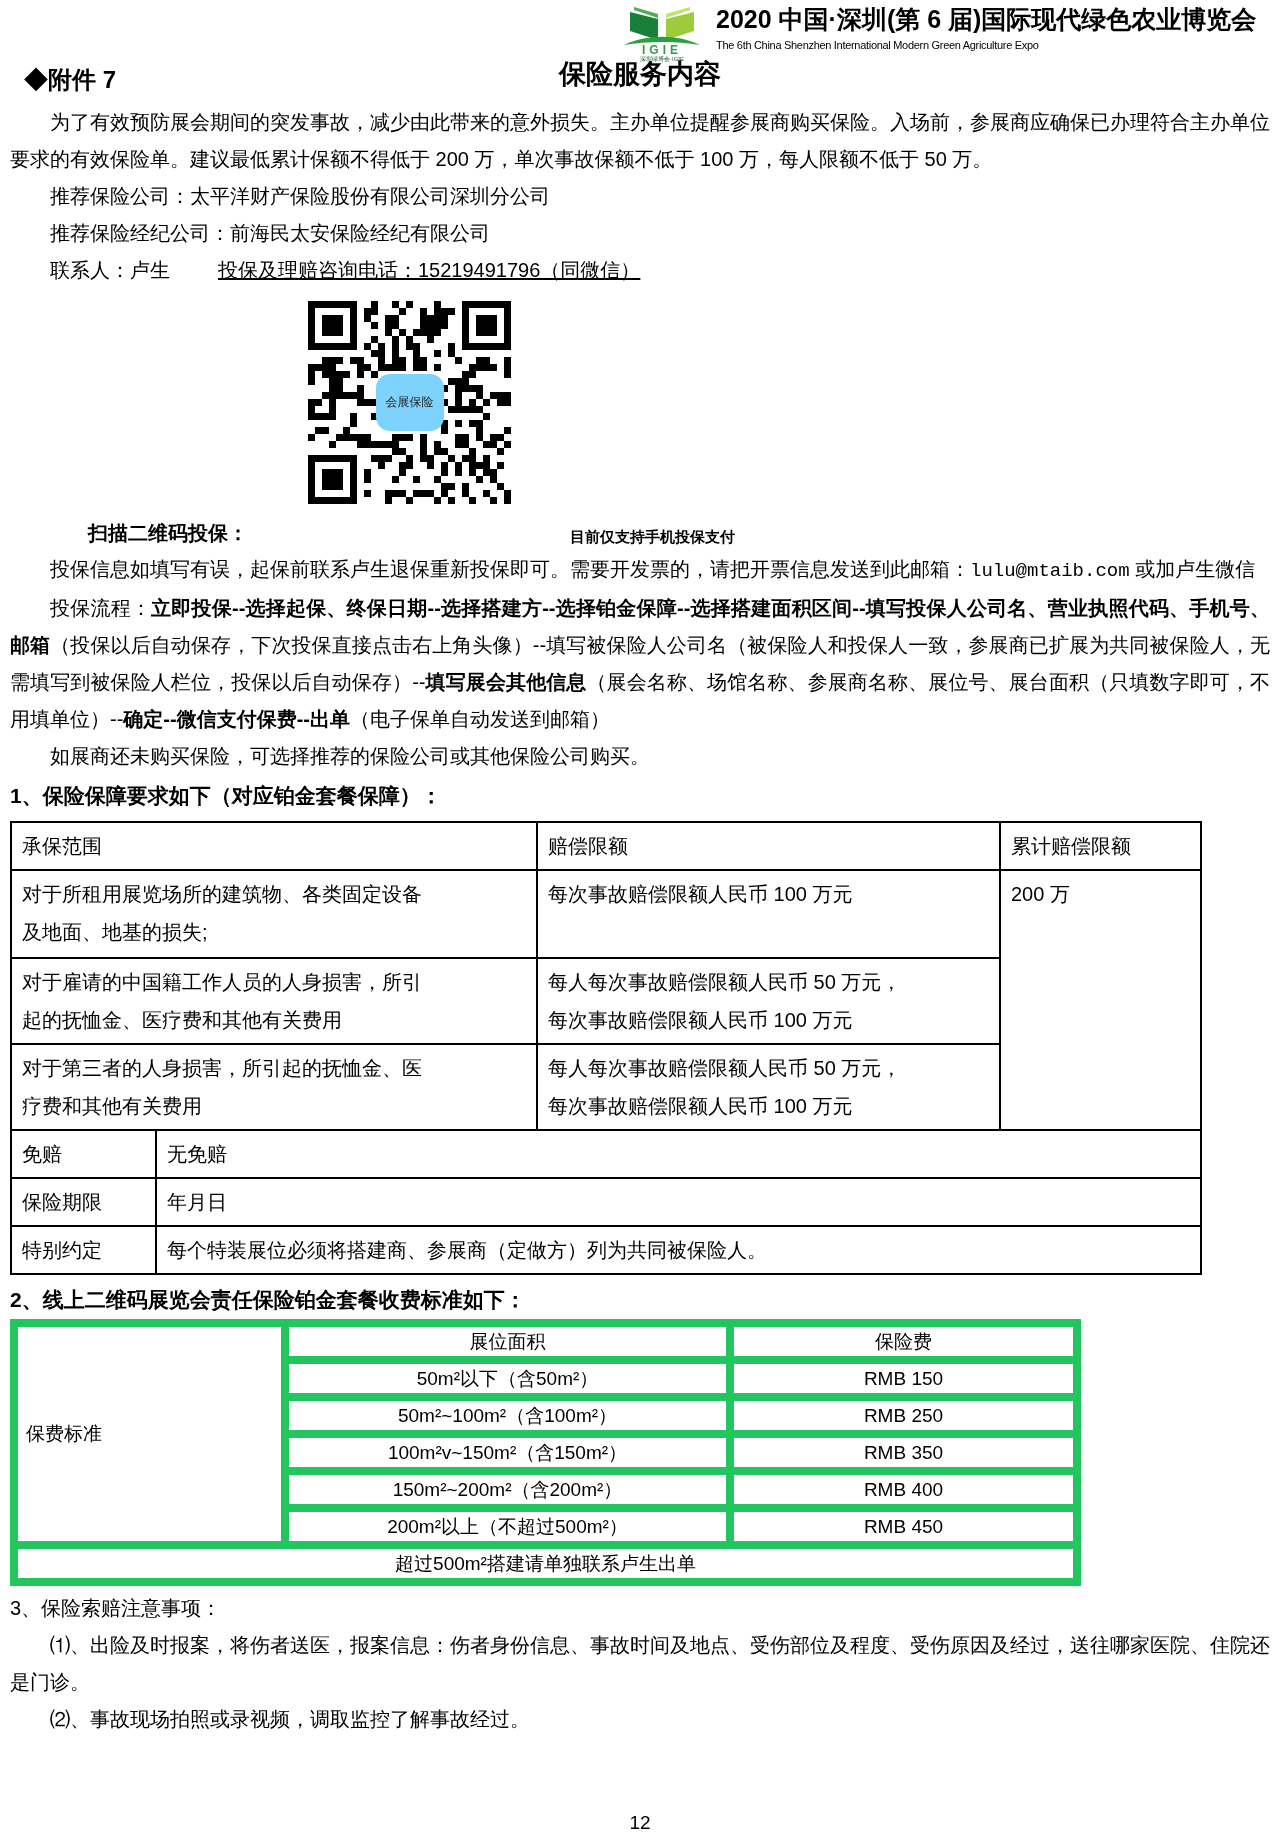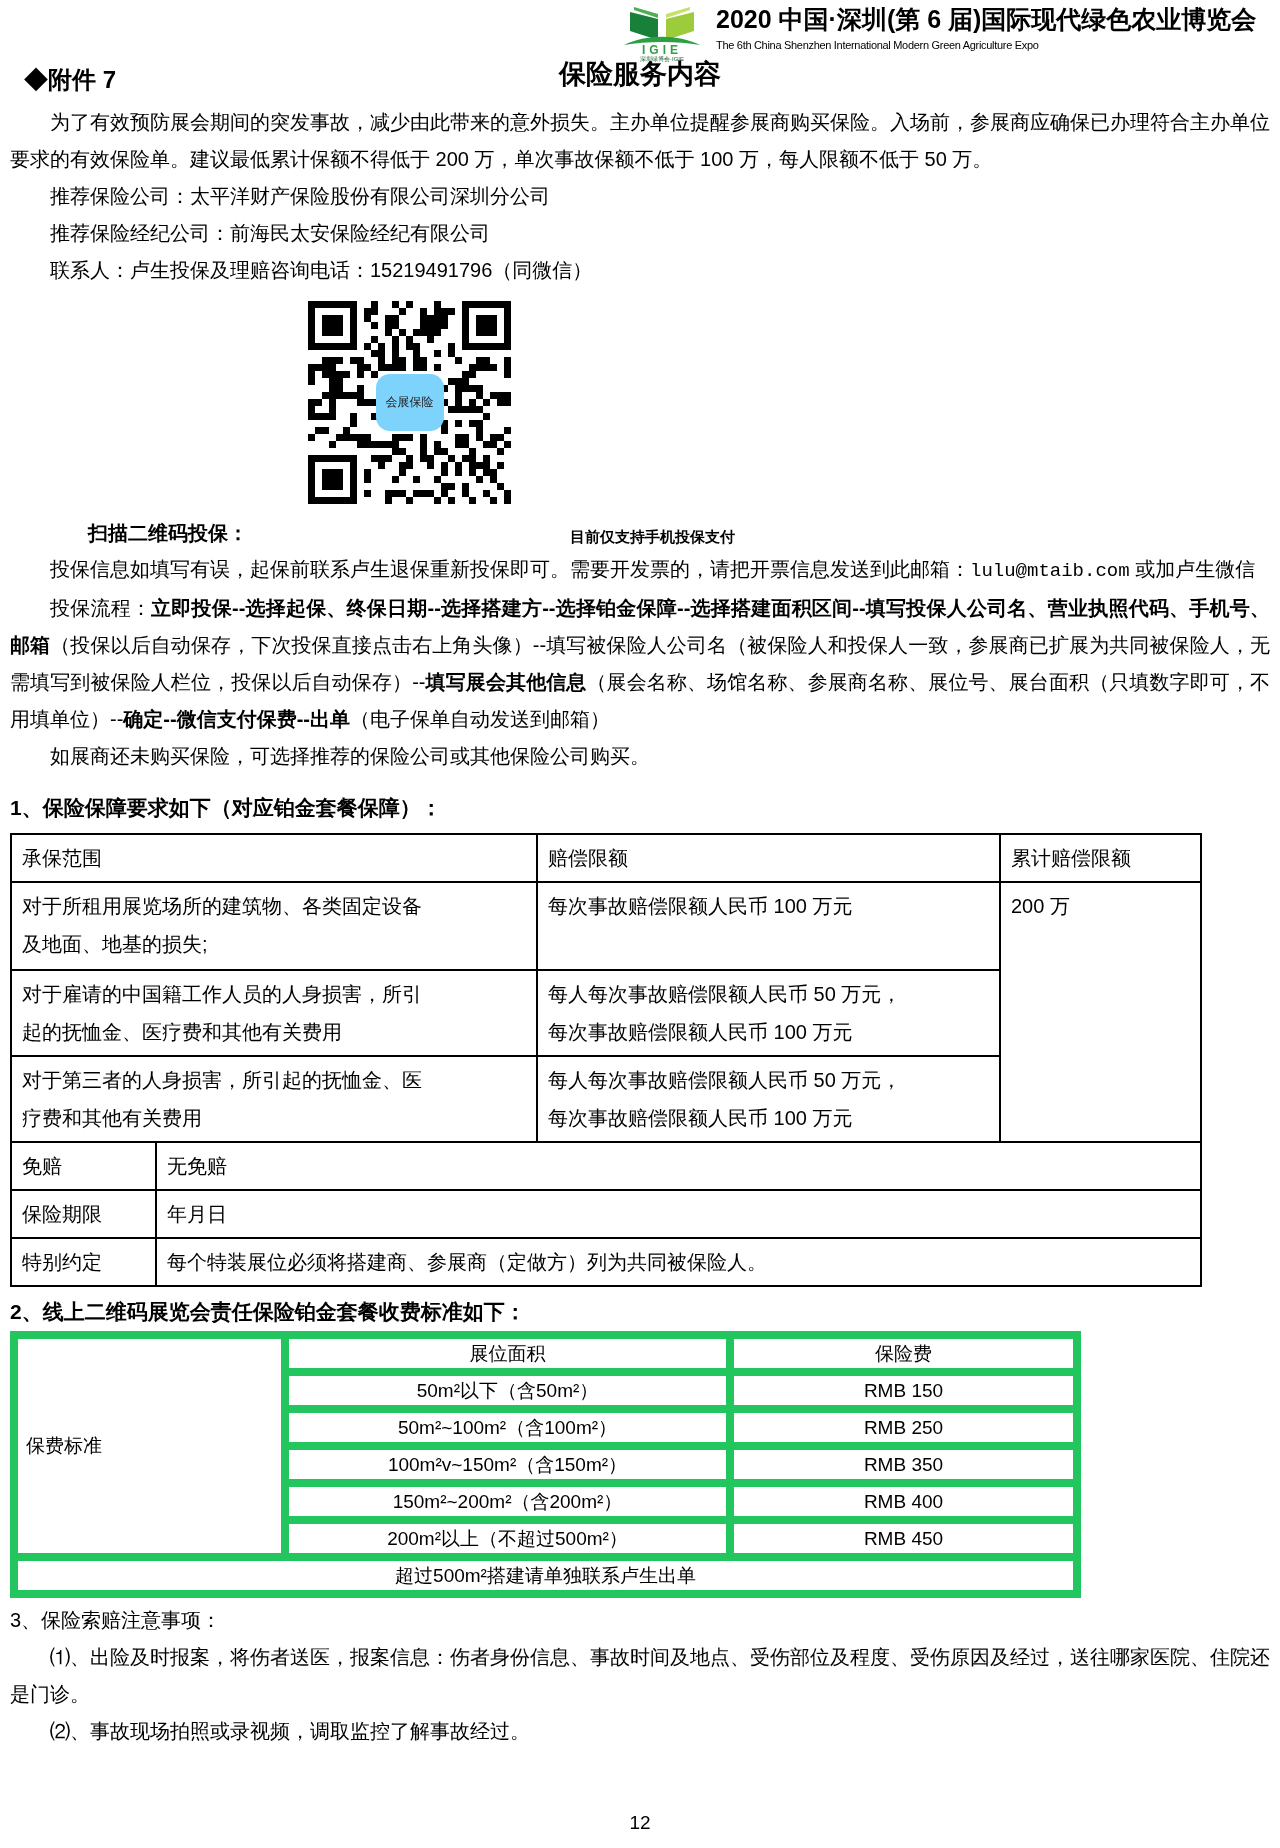--- a/index.html
+++ b/index.html
@@ -14,31 +14,31 @@
   .title-en{font-size:11px;line-height:22px;letter-spacing:-0.3px;white-space:nowrap;}
   
   .attach-row{position:relative;padding-top:56px;height:40px;}
   .attach-label{position:absolute;left:14px;bottom:0;font-size:24px;font-weight:bold;}
   .page-title{text-align:center;font-size:27px;font-weight:bold;line-height:36px;}
   
   p{margin:0;font-size:20px;line-height:37px;text-align:justify;}
   .indent{text-indent:2em;}
   .b{font-weight:bold;}
   .mono{font-family:"Liberation Mono",monospace;font-size:19px;}
-  .gap-left{}
+  .gap-left{margin-left:48px;text-decoration:underline;}
   
   .qr-section{position:relative;height:262px;}
   .qr-code{position:absolute;left:298px;top:12px;width:203px;height:203px;}
   .qr-center-label{position:absolute;left:298px;top:12px;width:203px;height:203px;
      display:flex;align-items:center;justify-content:center;pointer-events:none;}
   .qr-center-inner{background:#7dd3fc;border-radius:14px;padding:20px 10px;font-size:12px;color:#222;}
   .qr-label-left{position:absolute;left:78px;bottom:4px;font-size:20px;font-weight:bold;}
   .qr-label-right{position:absolute;left:560px;bottom:4px;font-size:15px;font-weight:bold;}
   
-  .h-bold{font-size:21px;font-weight:bold;line-height:34px;margin-top:16px;text-align:left;text-indent:0;}
+  .h-bold{font-size:21px;font-weight:bold;line-height:34px;margin-top:4px;text-align:left;text-indent:0;}
   .h-plain{font-size:20px;line-height:37px;text-align:left;text-indent:0;}
   
   table{border-collapse:collapse;table-layout:fixed;}
   .t1{width:1190px;margin-top:8px;}
   .t1 th,.t1 td{border:2px solid #000;font-size:20px;font-weight:normal;text-align:left;
       vertical-align:top;padding:4px 10px;line-height:38px;}
   .t1 th{height:30px;}
   .prewrap{white-space:pre-line;}
   .cell-agg{vertical-align:middle;padding-top:70px;}
   .t1 .r1{height:88px;} .t1 .r2{height:78px;}

